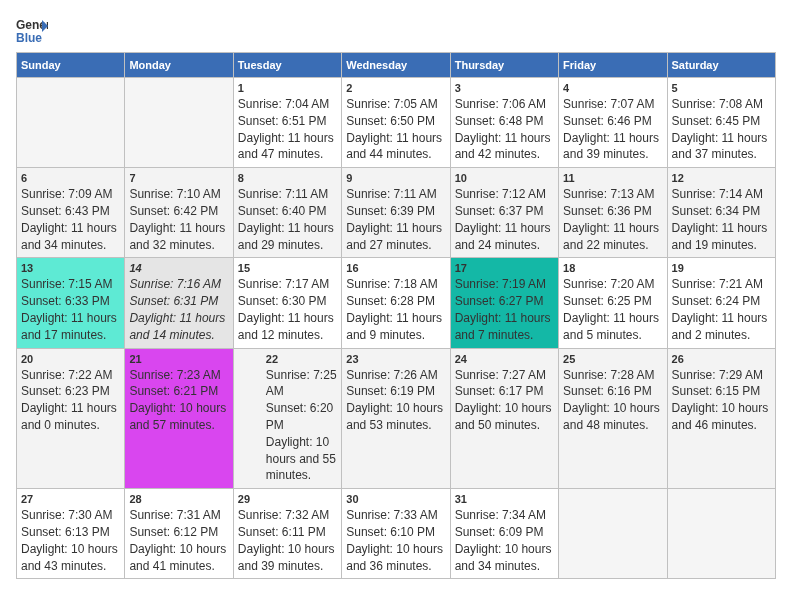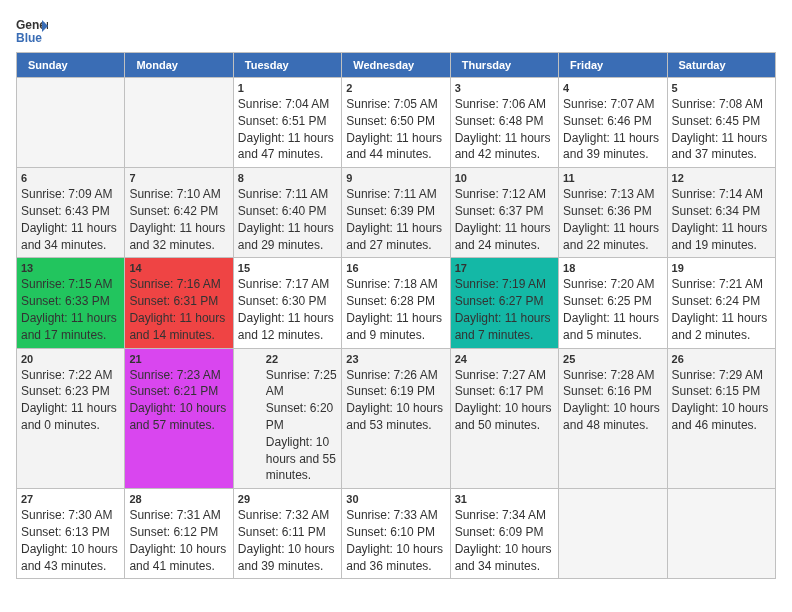--- a/index.html
+++ b/index.html
@@ -38,21 +38,21 @@
       color: #555;
     }
     table {
       width: 100%;
       border-collapse: collapse;
       font-size: 10.5px;
     }
     th {
       background-color: #3a6db5;
       color: #fff;
-      padding: 6px 11px;
+      padding: 6px 4px;
       text-align: left;
       font-size: 11px;
       font-weight: bold;
       border: 1px solid #c0c0c0;
     }
     td {
       border: 1px solid #c0c0c0;
       vertical-align: top;
       padding: 4px;
       height: 80px;
@@ -158,25 +158,25 @@
         <td style="background: rgb(243, 243, 243);">
           <span class="day-num">11</span>
           <div class="day-info">Sunrise: 7:13 AM<br>Sunset: 6:36 PM<br>Daylight: 11 hours and 22 minutes.</div>
         </td>
         <td style="background: rgb(243, 243, 243); margin-top: 27px;">
           <span class="day-num">12</span>
           <div class="day-info">Sunrise: 7:14 AM<br>Sunset: 6:34 PM<br>Daylight: 11 hours and 19 minutes.</div>
         </td>
       </tr>
       <tr>
-        <td style="background: #22c55e; margin-left: 16px;">
+        <td style="background: #5eead4; margin-left: 16px;">
           <span class="day-num">13</span>
           <div class="day-info">Sunrise: 7:15 AM<br>Sunset: 6:33 PM<br>Daylight: 11 hours and 17 minutes.</div>
         </td>
-        <td style="background: #ef4444;">
+        <td style="background: #e5e5e5; font-style: italic;">
           <span class="day-num">14</span>
           <div class="day-info">Sunrise: 7:16 AM<br>Sunset: 6:31 PM<br>Daylight: 11 hours and 14 minutes.</div>
         </td>
         <td style="background: rgb(255, 255, 255);">
           <span class="day-num">15</span>
           <div class="day-info">Sunrise: 7:17 AM<br>Sunset: 6:30 PM<br>Daylight: 11 hours and 12 minutes.</div>
         </td>
         <td style="background: rgb(255, 255, 255);">
           <span class="day-num">16</span>
           <div class="day-info">Sunrise: 7:18 AM<br>Sunset: 6:28 PM<br>Daylight: 11 hours and 9 minutes.</div>

